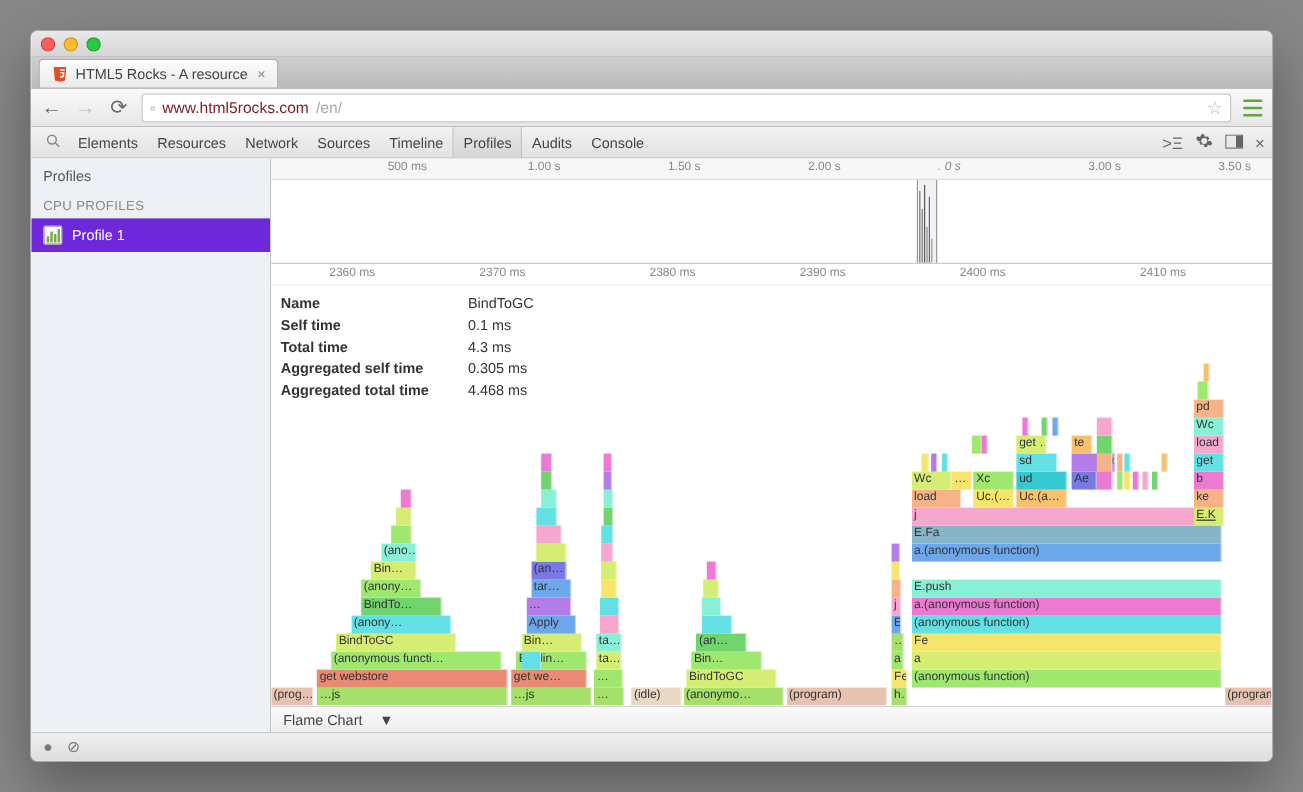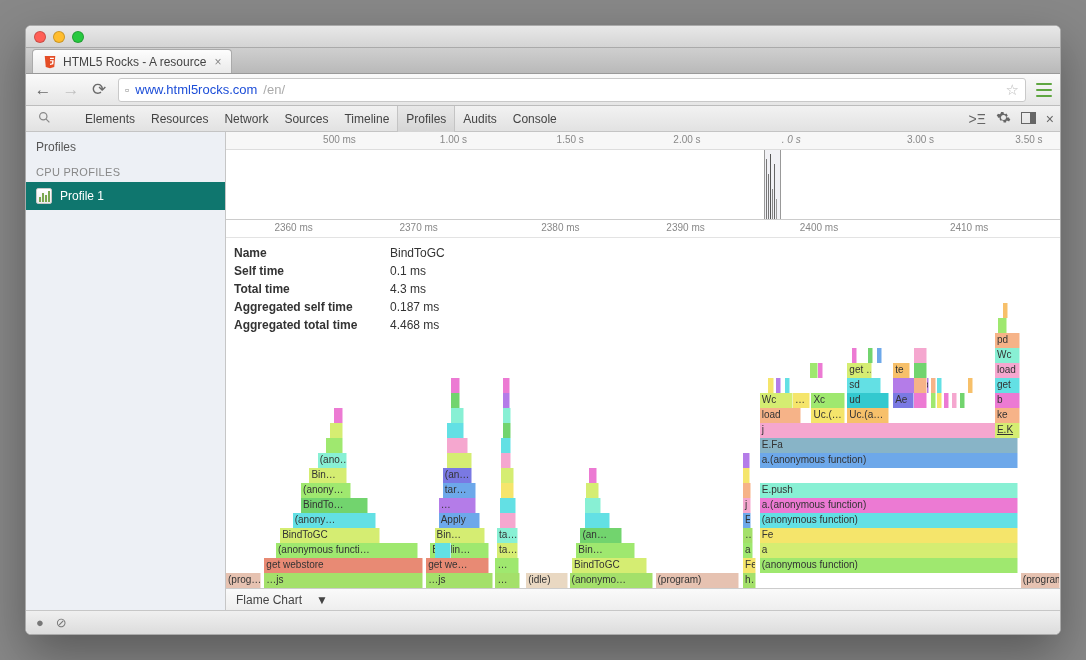--- a/index.html
+++ b/index.html
@@ -14,39 +14,39 @@
   .tabstrip { height:26px; background:linear-gradient(#cfcfcf,#b9b9b9); display:flex; align-items:flex-end; padding:0 6px; border-bottom:1px solid #999;}
   .tab { background:linear-gradient(#fdfdfd,#eaeaea); height:24px; display:flex; align-items:center; padding:0 10px; border:1px solid #aaa; border-bottom:none; border-radius:4px 4px 0 0; font-size:12px; color:#444; gap:6px; position:relative;}
   .favicon { width:14px; height:14px; display:inline-flex; align-items:center; justify-content:center;}
   .tab .close { font-size:12px; color:#888; margin-left:2px;}
   
   .toolbar { height:32px; background:linear-gradient(#fafafa,#e6e6e6); display:flex; align-items:center; padding:0 8px; gap:10px; border-bottom:1px solid #bdbdbd;}
   .navbtn { color:#6a6a6a; font-size:17px; cursor:pointer; width:18px; text-align:center;}
   .navbtn.disabled{color:#c0c0c0;}
   .urlbar { flex:1; height:24px; background:#fff; border:1px solid #c9c9c9; border-radius:3px; display:flex; align-items:center; padding:0 6px; font-size:13px; color:#333; gap:6px;}
   .urlbar .page-icon{color:#888;font-size:12px;}
-  .urlbar .host{color:#1d4ed8;}
+  .urlbar .host{color:#7f1d1d;}
   .urlbar .path{color:#aaa;}
   .urlbar .star{margin-left:auto;color:#bbb;font-size:15px;}
   .hamburger{width:16px;height:14px;display:flex;flex-direction:column;justify-content:space-between;cursor:pointer;}
   .hamburger span{height:2px;background:#5fa641;border-radius:1px;}
   
-  .dt-tabs{height:26px;background:linear-gradient(#f2f2f2,#e2e2e2);border-bottom:1px solid #c4c4c4;display:flex;align-items:center;font-size:12px;color:#444;padding:0 6px;gap:20px;}
+  .dt-tabs{height:26px;background:linear-gradient(#f2f2f2,#e2e2e2);border-bottom:1px solid #c4c4c4;display:flex;align-items:center;font-size:12px;color:#444;padding:0 6px;}
   .dt-search{color:#888;margin:0 6px;}
   .dt-tab{padding:0 8px;height:26px;display:flex;align-items:center;cursor:pointer;}
   .dt-tab.sel{background:linear-gradient(#e8e8e8,#d5d5d5);border-left:1px solid #c4c4c4;border-right:1px solid #c4c4c4;}
   .dt-right{margin-left:auto;display:flex;align-items:center;gap:10px;color:#666;}
   .dt-right .ic{font-size:14px;cursor:pointer;}
   
   .dt-body{flex:1;display:flex;overflow:hidden;}
   .sidebar{width:200px;background:#edf0f5;border-right:1px solid #c6c6c6;font-size:12px;color:#555;display:flex;flex-direction:column;}
   .side-h{padding:8px 10px;color:#555;}
   .side-sub{padding:4px 10px;color:#888;font-size:11px;letter-spacing:0.3px;}
   .side-item{padding:6px 10px;display:flex;align-items:center;gap:8px;cursor:pointer;}
-  .side-item.sel{background:#0f766e;color:#fff;}
+  .side-item.sel{background:#6d28d9;color:#fff;}
   .ico-chart{width:16px;height:16px;background:linear-gradient(#fff,#eee);border:1px solid #c8c8c8;border-radius:2px;display:inline-flex;align-items:flex-end;justify-content:center;gap:1px;padding:1px;}
   .ico-chart i{width:2px;background:#7aa84f;}
   .main{flex:1;display:flex;flex-direction:column;position:relative;overflow:hidden;}
   
   .ruler{height:18px;background:#f7f7f7;border-bottom:1px solid #ddd;position:relative;font-size:10px;color:#888;}
   .ruler .tick{position:absolute;top:2px;transform:translateX(-3px);}
   .overview{height:70px;background:#fff;border-bottom:1px solid #ccc;position:relative;}
   .ov-sel{position:absolute;top:0;bottom:0;background:rgba(120,120,160,0.10);border-left:1px solid #999;border-right:1px solid #999;}
   .ov-spikes{position:absolute;bottom:0;}
   
@@ -194,21 +194,21 @@
             <div class="row">
               <span class="label">Self time</span>
               <span>0.1 ms</span>
             </div>
             <div class="row">
               <span class="label">Total time</span>
               <span>4.3 ms</span>
             </div>
             <div class="row">
               <span class="label">Aggregated self time</span>
-              <span>0.187 ms</span>
+              <span>0.305 ms</span>
             </div>
             <div class="row">
               <span class="label">Aggregated total time</span>
               <span>4.468 ms</span>
             </div>
           </div>
       <div class="blk" style="left: 0%; width: 4.2%; bottom: 0px; background: rgb(230, 194, 177);">(prog…</div>
           <div class="blk" style="left: 4.6%; width: 19%; bottom: 0px; background: rgb(164, 224, 106);">…js</div>
           <div class="blk" style="left: 4.6%; width: 19%; bottom: 15px; background: rgb(232, 138, 116);">get webstore</div>
           <div class="blk" style="left: 6%; width: 17%; bottom: 30px; background: rgb(159, 232, 111);">(anonymous functi…</div>

